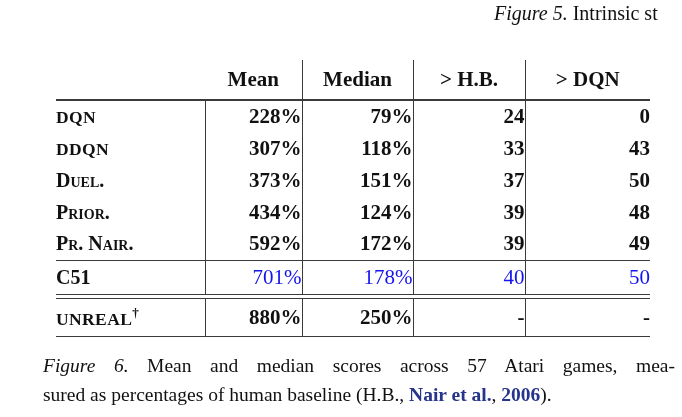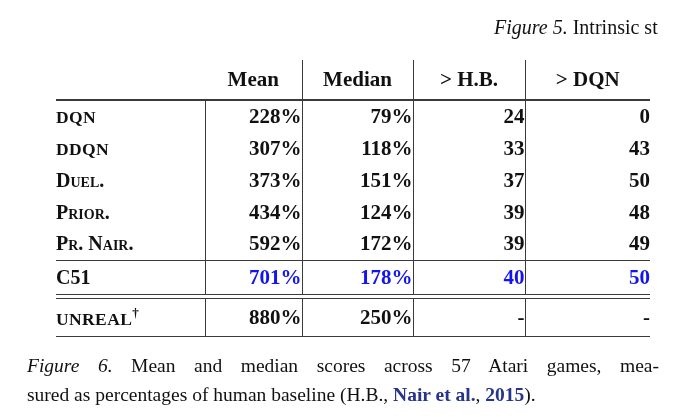--- a/index.html
+++ b/index.html
@@ -10,21 +10,21 @@
     width: 682px; height: 417px;
     position: relative;
     overflow: hidden;
     font-family: "Liberation Serif", "DejaVu Serif", serif;
     color: #111111;
   }
 
   
   .fig5 {
     position: absolute;
-    left: 494px; top: 16px;
+    left: 494px; top: 2px;
     font-size: 20px;
     white-space: nowrap;
     text-align: center;
   }
   .ital { font-style: italic; }
 
   
   .tbl-wrap {
     position: absolute;
     left: 56px; top: 60px;
@@ -68,34 +68,34 @@
   .sc  { font-variant: small-caps; }
   .acr { font-size: 17.5px; letter-spacing: 0.4px; }
   td.num {
     text-align: right;
     padding-right: 13px;
     font-size: 21px;
   }
 
   tr.row-c51 { height: 34px; }
   tr.row-c51 td { border-top: 1.5px solid #3a3a3a; border-bottom: 1.5px solid #3a3a3a; }
-  tr.row-c51 td.num { font-weight: bold; color: var(--hl, #1414ee); padding-left: 9px; }
+  tr.row-c51 td.num { font-weight: normal; color: var(--hl, #1414ee); padding-left: 9px; }
 
   tr.row-unreal { height: 38px; }
   tr.row-unreal td { border-top: 1.5px solid #3a3a3a; border-bottom: 1.5px solid #3a3a3a; }
   tr.row-unreal td sup { font-size: 13px; }
 
   
   tr.gap { height: 4px; }
   tr.gap td { border: none; }
 
   
   .fig6 {
     position: absolute;
-    left: 27px; top: 351px;
+    left: 43px; top: 351px;
     width: 632px;
     font-size: 19.5px;
     line-height: 29px;
   }
   .cap-line1 { text-align: justify; text-align-last: justify; white-space: normal; }
   .cap-line2 { text-align: left; }
   .citation { color: var(--link, #26348b); font-weight: bold; }
 </style>
 </head>
 <body>
@@ -181,15 +181,15 @@
       </tr>
     </tbody>
   </table>
 </div>
 
 <div class="fig6">
   <div class="cap-line1">
     <span class="ital">Figure 6.</span><span> Mean and median scores across 57 Atari games, mea-</span>
   </div>
   <div class="cap-line2">
-    <span>sured as percentages of human baseline (H.B., </span><span class="citation">Nair et al.</span><span>, </span><span class="citation">2015</span><span>).</span>
+    <span>sured as percentages of human baseline (H.B., </span><span class="citation">Nair et al.</span><span>, </span><span class="citation">2006</span><span>).</span>
   </div>
 </div>
 
 </body></html>

